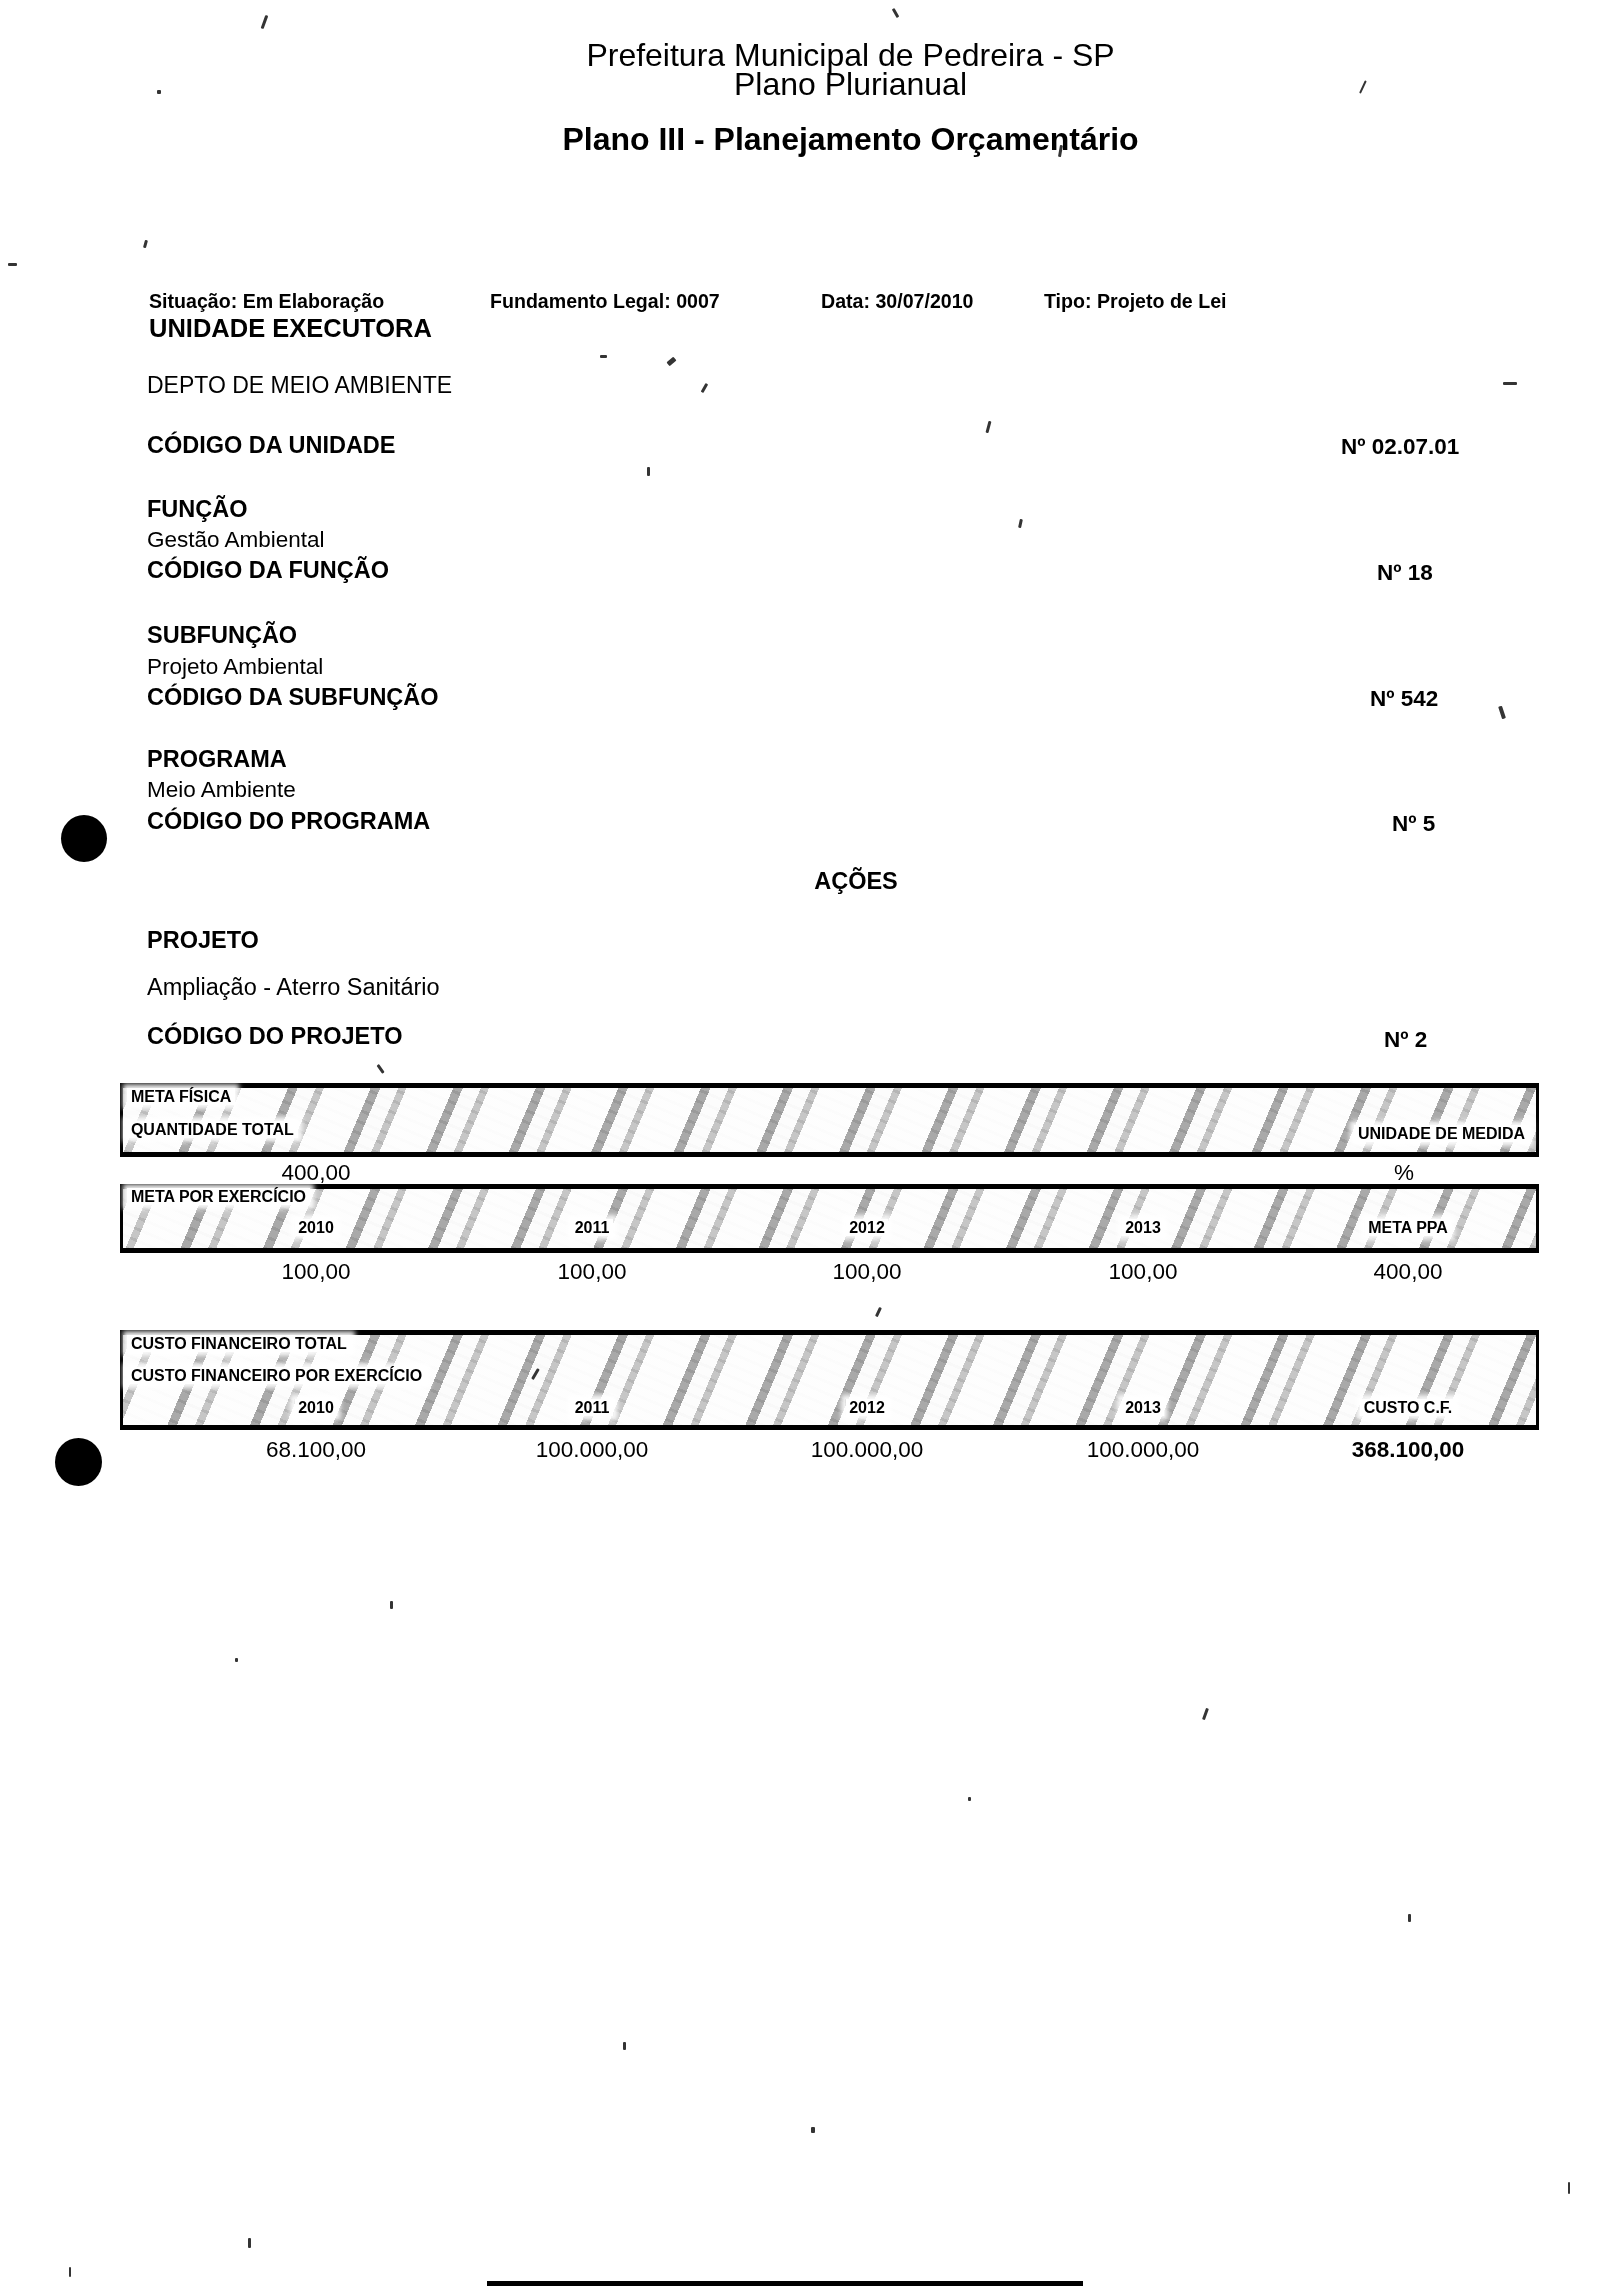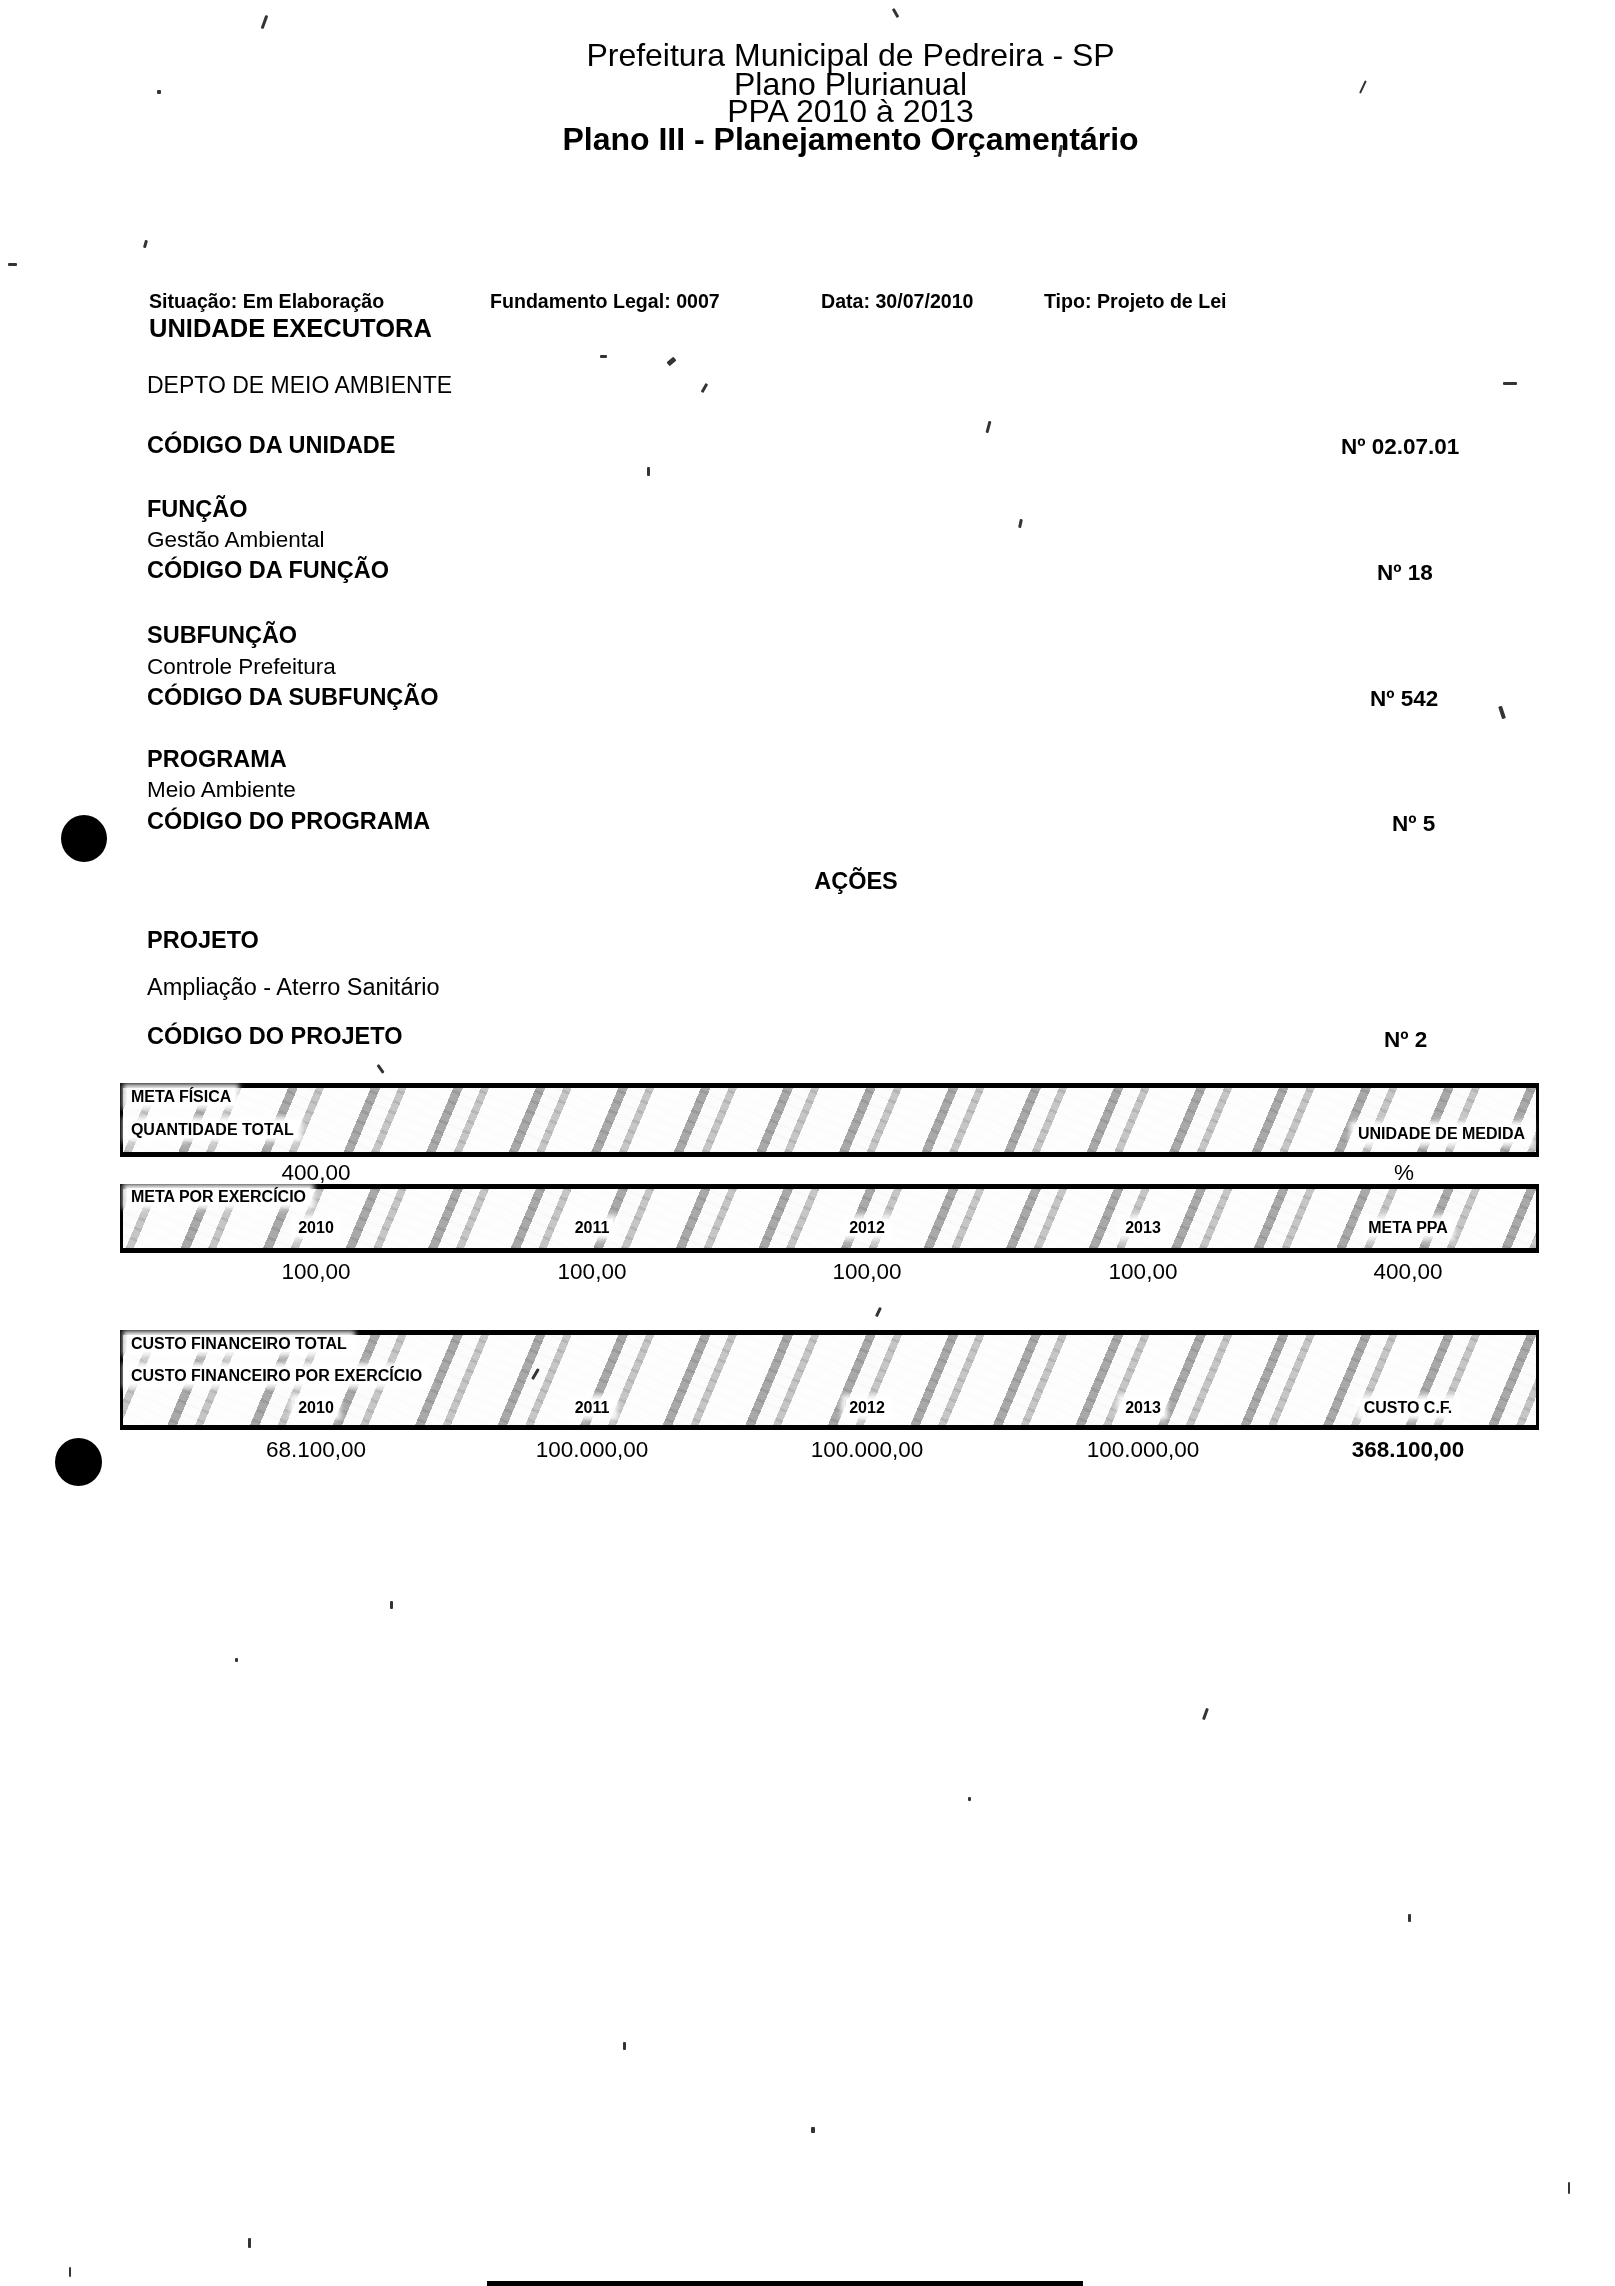--- a/index.html
+++ b/index.html
@@ -34,41 +34,40 @@
   .hole{position:absolute;background:#000;border-radius:50%;z-index:3;}
   .botbar{position:absolute;background:#000;z-index:3;}
 </style>
 </head>
 <body>
 
 <div class="page">
 
   <div class="hdr" style="top:37px">Prefeitura Municipal de Pedreira - SP</div>
   <div class="hdr" style="top:66px">Plano Plurianual</div>
-  <div class="hdr" style="top:93px">PPA 2010 à 2013</div>
   <div class="hdr b" style="top:121px">Plano III - Planejamento Orçamentário</div>
 
   <span class="abs b sz20" style="left:149px;top:290px">Situação: Em Elaboração</span>
   <span class="abs b sz20" style="left:490px;top:290px">Fundamento Legal: 0007</span>
   <span class="abs b sz20" style="left:821px;top:290px">Data: 30/07/2010</span>
   <span class="abs b sz20" style="left:1044px;top:290px">Tipo: Projeto de Lei</span>
 
   <span class="abs b sz26" style="left:149px;top:314px">UNIDADE EXECUTORA</span>
   <span class="abs sz25" style="left:147px;top:372px">DEPTO DE MEIO AMBIENTE</span>
 
   <span class="abs b sz24" style="left:147px;top:432px">CÓDIGO DA UNIDADE</span>
   <span class="abs b sz23" style="left:1341px;top:434px">Nº 02.07.01</span>
 
   <span class="abs b sz24" style="left:147px;top:496px">FUNÇÃO</span>
   <span class="abs sz23" style="left:147px;top:527px">Gestão Ambiental</span>
   <span class="abs b sz24" style="left:147px;top:557px">CÓDIGO DA FUNÇÃO</span>
   <span class="abs b sz23" style="left:1377px;top:560px">Nº 18</span>
 
   <span class="abs b sz24" style="left:147px;top:622px">SUBFUNÇÃO</span>
-  <span class="abs sz23" style="left:147px;top:654px">Controle Prefeitura</span>
+  <span class="abs sz23" style="left:147px;top:654px">Projeto Ambiental</span>
   <span class="abs b sz24" style="left:147px;top:684px">CÓDIGO DA SUBFUNÇÃO</span>
   <span class="abs b sz23" style="left:1370px;top:686px">Nº 542</span>
 
   <span class="abs b sz24" style="left:147px;top:746px">PROGRAMA</span>
   <span class="abs sz23" style="left:147px;top:777px">Meio Ambiente</span>
   <span class="abs b sz24" style="left:147px;top:808px">CÓDIGO DO PROGRAMA</span>
   <span class="abs b sz23" style="left:1392px;top:811px">Nº 5</span>
 
   <span class="abs b sz24" style="left:856px;top:868px;transform:translateX(-50%)">AÇÕES</span>
 

